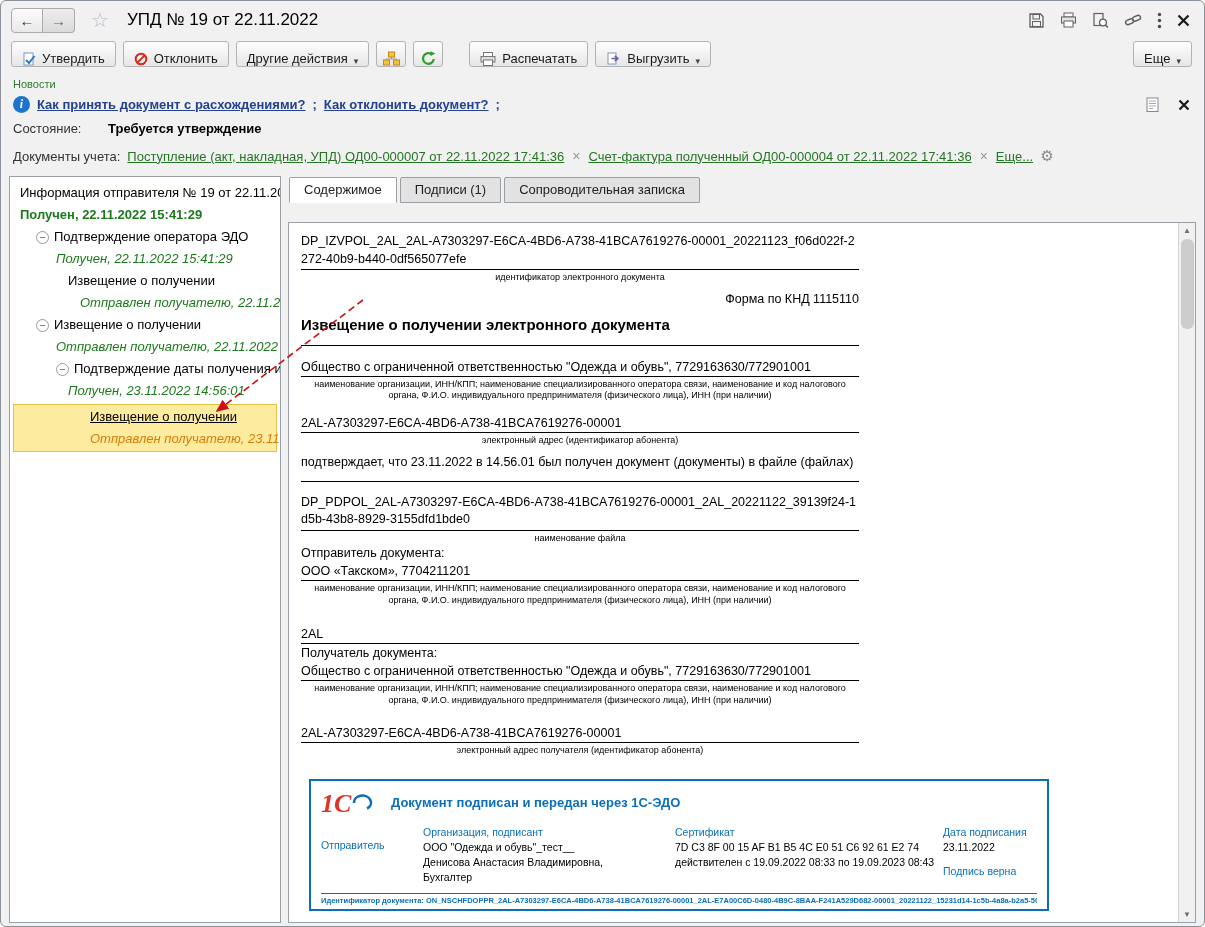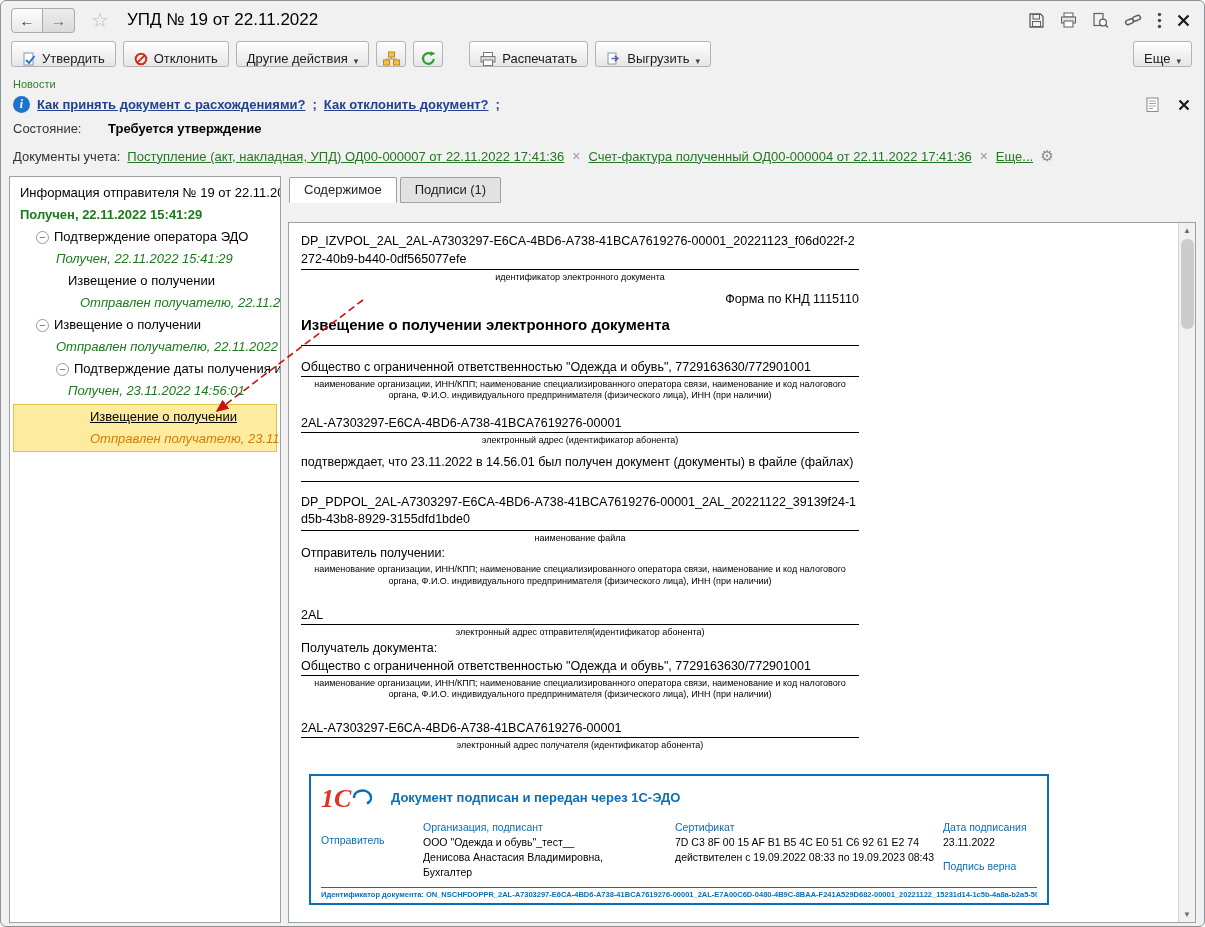--- a/index.html
+++ b/index.html
@@ -297,43 +297,44 @@
           <span class="selnode">Извещение о получении</span>
         </div>
         <div class="trow t-orange ind4">Отправлен получателю, 23.11.2022 14:56:07</div>
       </div>
     </div>
 
     <div class="rightpane">
       <div class="tabs">
         <div class="tab active">Содержимое</div>
         <div class="tab">Подписи (1)</div>
+        <div class="tab">Сопроводительная записка</div>
       </div>
       <div class="contentpanel">
         <div class="pagewrap">
           <div class="form">
             <div class="fid">DP_IZVPOL_2AL_2AL-A7303297-E6CA-4BD6-A738-41BCA7619276-00001_20221123_f06d022f-2272-40b9-b440-0df565077efe</div>
             <div class="cap">идентификатор электронного документа</div>
             <div class="knd">Форма по КНД 1115110</div>
             <div class="ftitle">Извещение о получении электронного документа</div>
             <div class="val">Общество с ограниченной ответственностью "Одежда и обувь", 7729163630/772901001</div>
             <div class="cap">наименование организации, ИНН/КПП; наименование специализированного оператора связи, наименование и код налогового органа, Ф.И.О. индивидуального предпринимателя (физического лица), ИНН (при наличии)</div>
             <div class="gap-md"></div>
             <div class="val">2AL-A7303297-E6CA-4BD6-A738-41BCA7619276-00001</div>
             <div class="cap">электронный адрес (идентификатор абонента)</div>
             <div class="gap-sm"></div>
             <div class="slotline">подтверждает, что 23.11.2022 в 14.56.01 был получен документ (документы) в файле (файлах)</div>
             <div class="gap-md"></div>
             <div class="fid">DP_PDPOL_2AL-A7303297-E6CA-4BD6-A738-41BCA7619276-00001_2AL_20221122_39139f24-1d5b-43b8-8929-3155dfd1bde0</div>
             <div class="cap">наименование файла</div>
-            <div class="plain">Отправитель получении:</div>
+            <div class="plain">Отправитель документа:</div>
+            <div class="val">ООО «Такском», 7704211201</div>
             <div class="cap">наименование организации, ИНН/КПП; наименование специализированного оператора связи, наименование и код налогового органа, Ф.И.О. индивидуального предпринимателя (физического лица), ИНН (при наличии)</div>
             <div class="gap-lg"></div>
             <div class="val">2AL</div>
-            <div class="cap">электронный адрес отправителя(идентификатор абонента)</div>
             <div class="plain">Получатель документа:</div>
             <div class="val">Общество с ограниченной ответственностью "Одежда и обувь", 7729163630/772901001</div>
             <div class="cap">наименование организации, ИНН/КПП; наименование специализированного оператора связи, наименование и код налогового органа, Ф.И.О. индивидуального предпринимателя (физического лица), ИНН (при наличии)</div>
             <div class="gap-lg"></div>
             <div class="val">2AL-A7303297-E6CA-4BD6-A738-41BCA7619276-00001</div>
             <div class="cap">электронный адрес получателя (идентификатор абонента)</div>
           </div>
 
           <div class="stamp">
             <div class="stamp-head">

